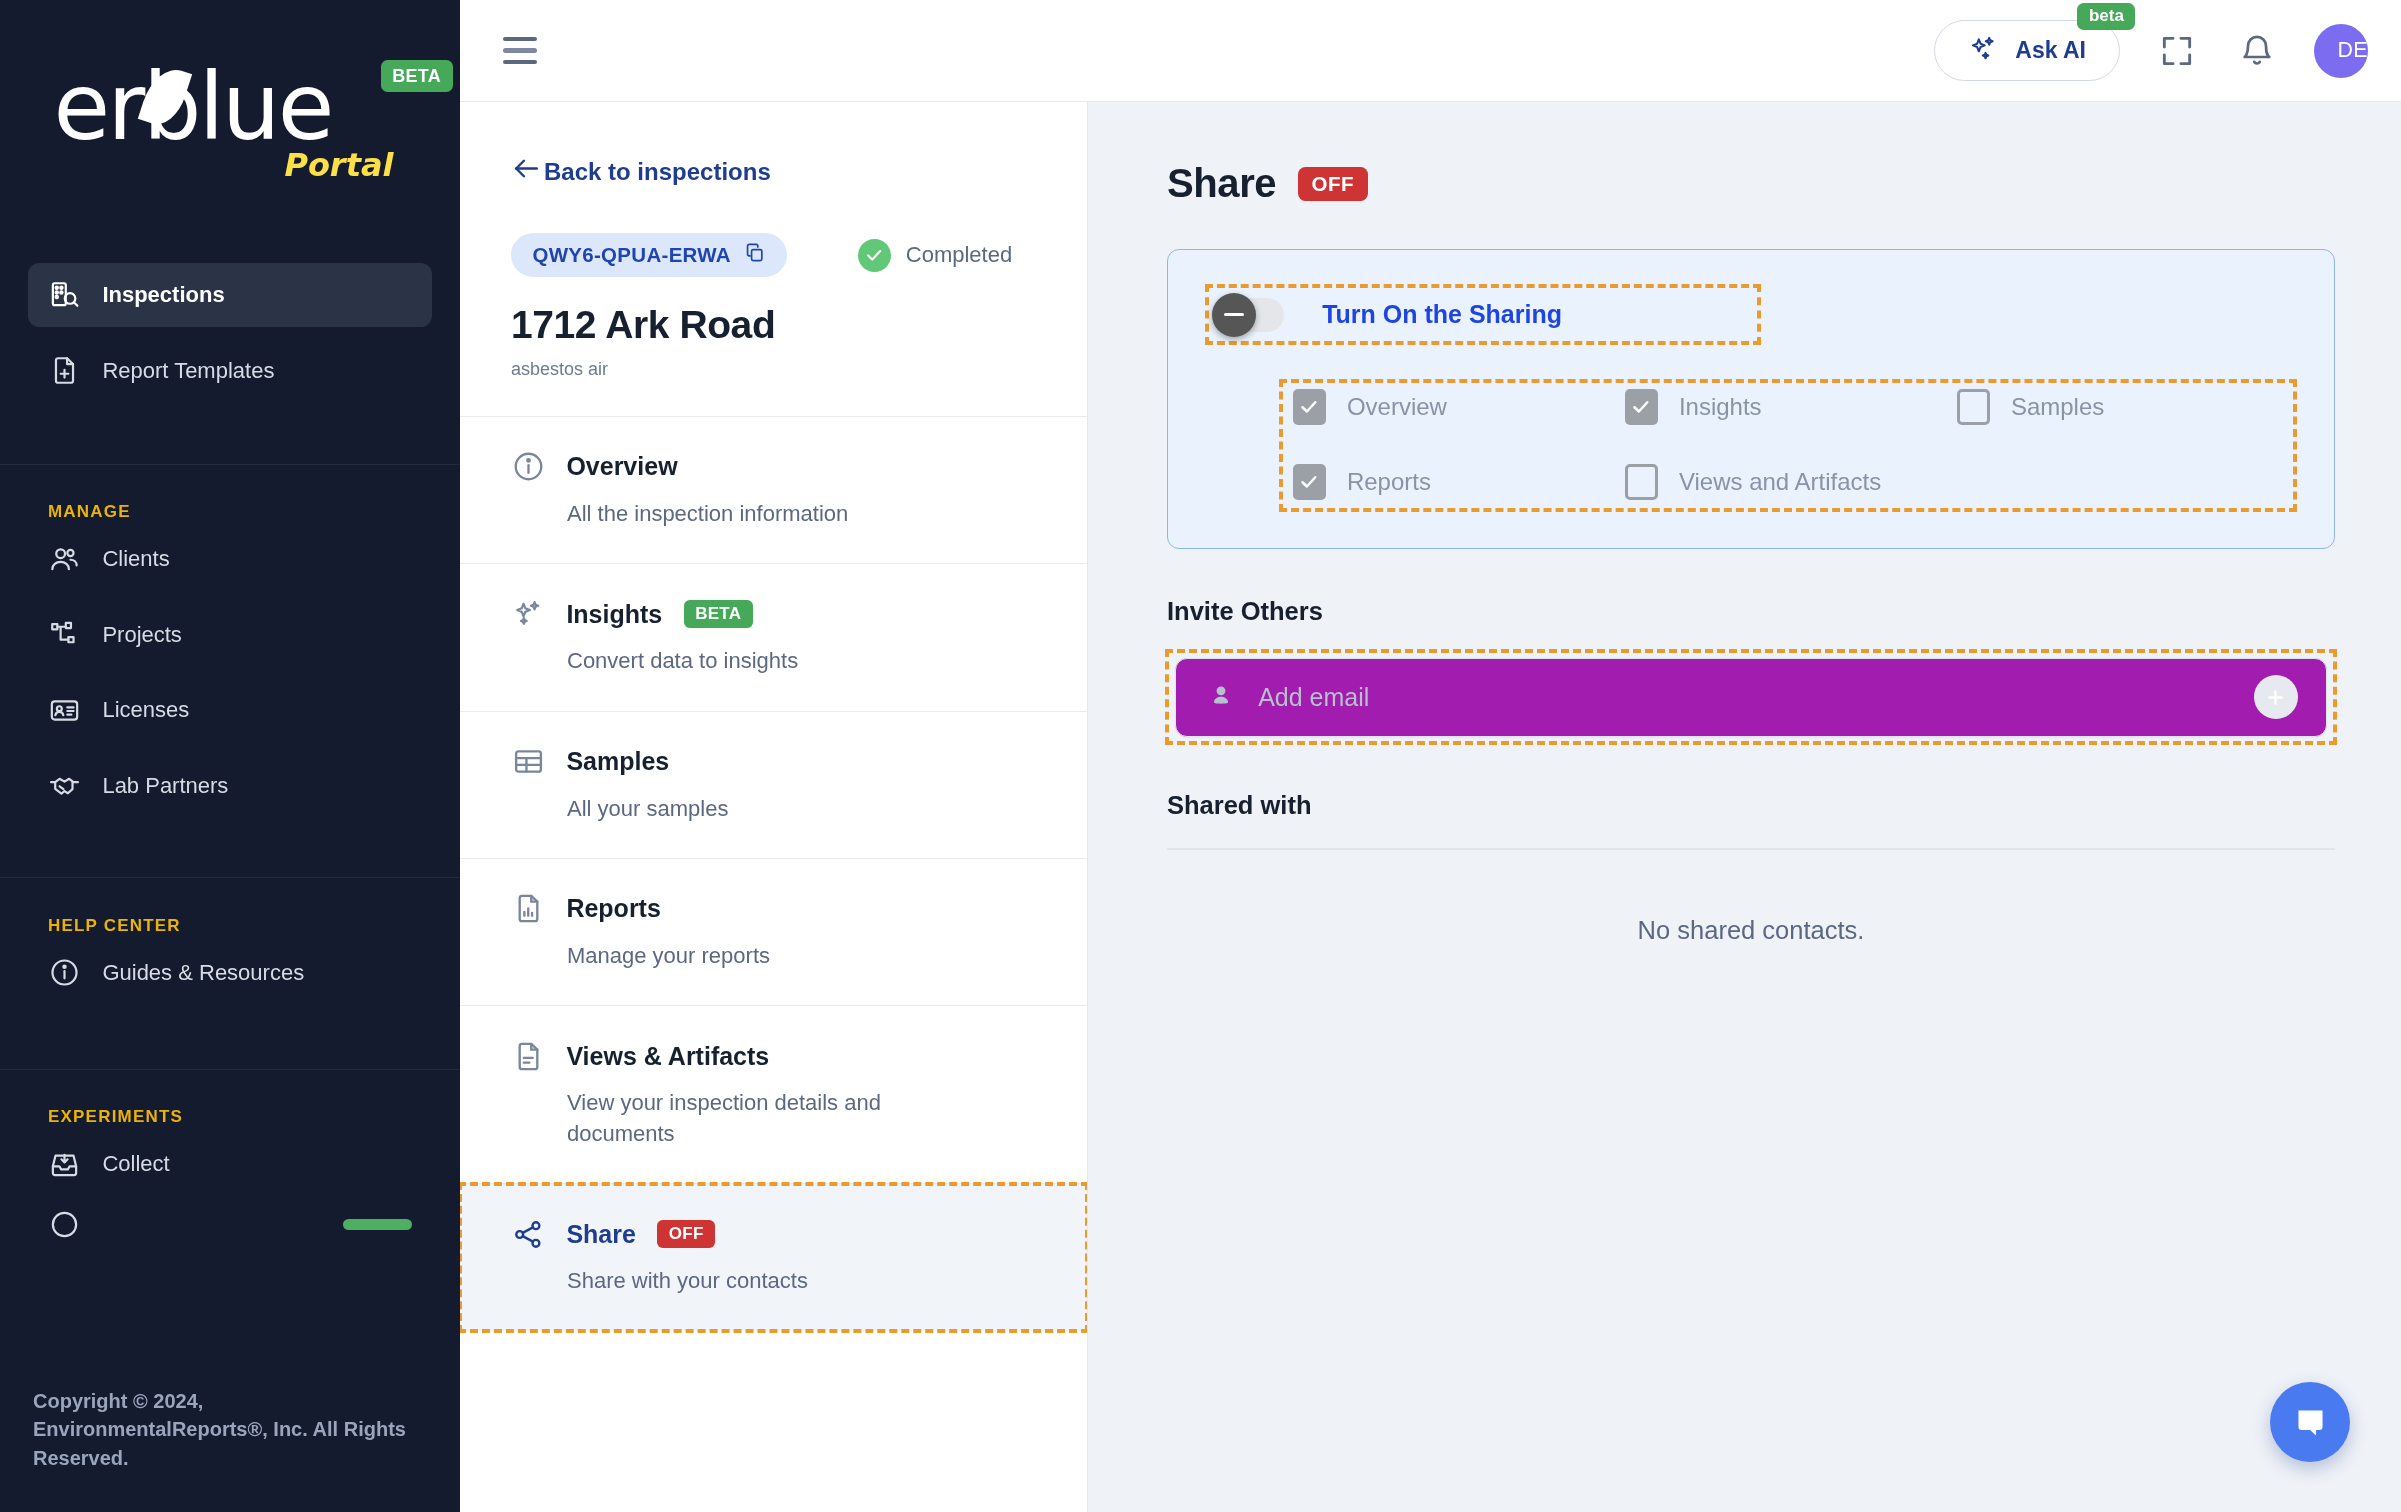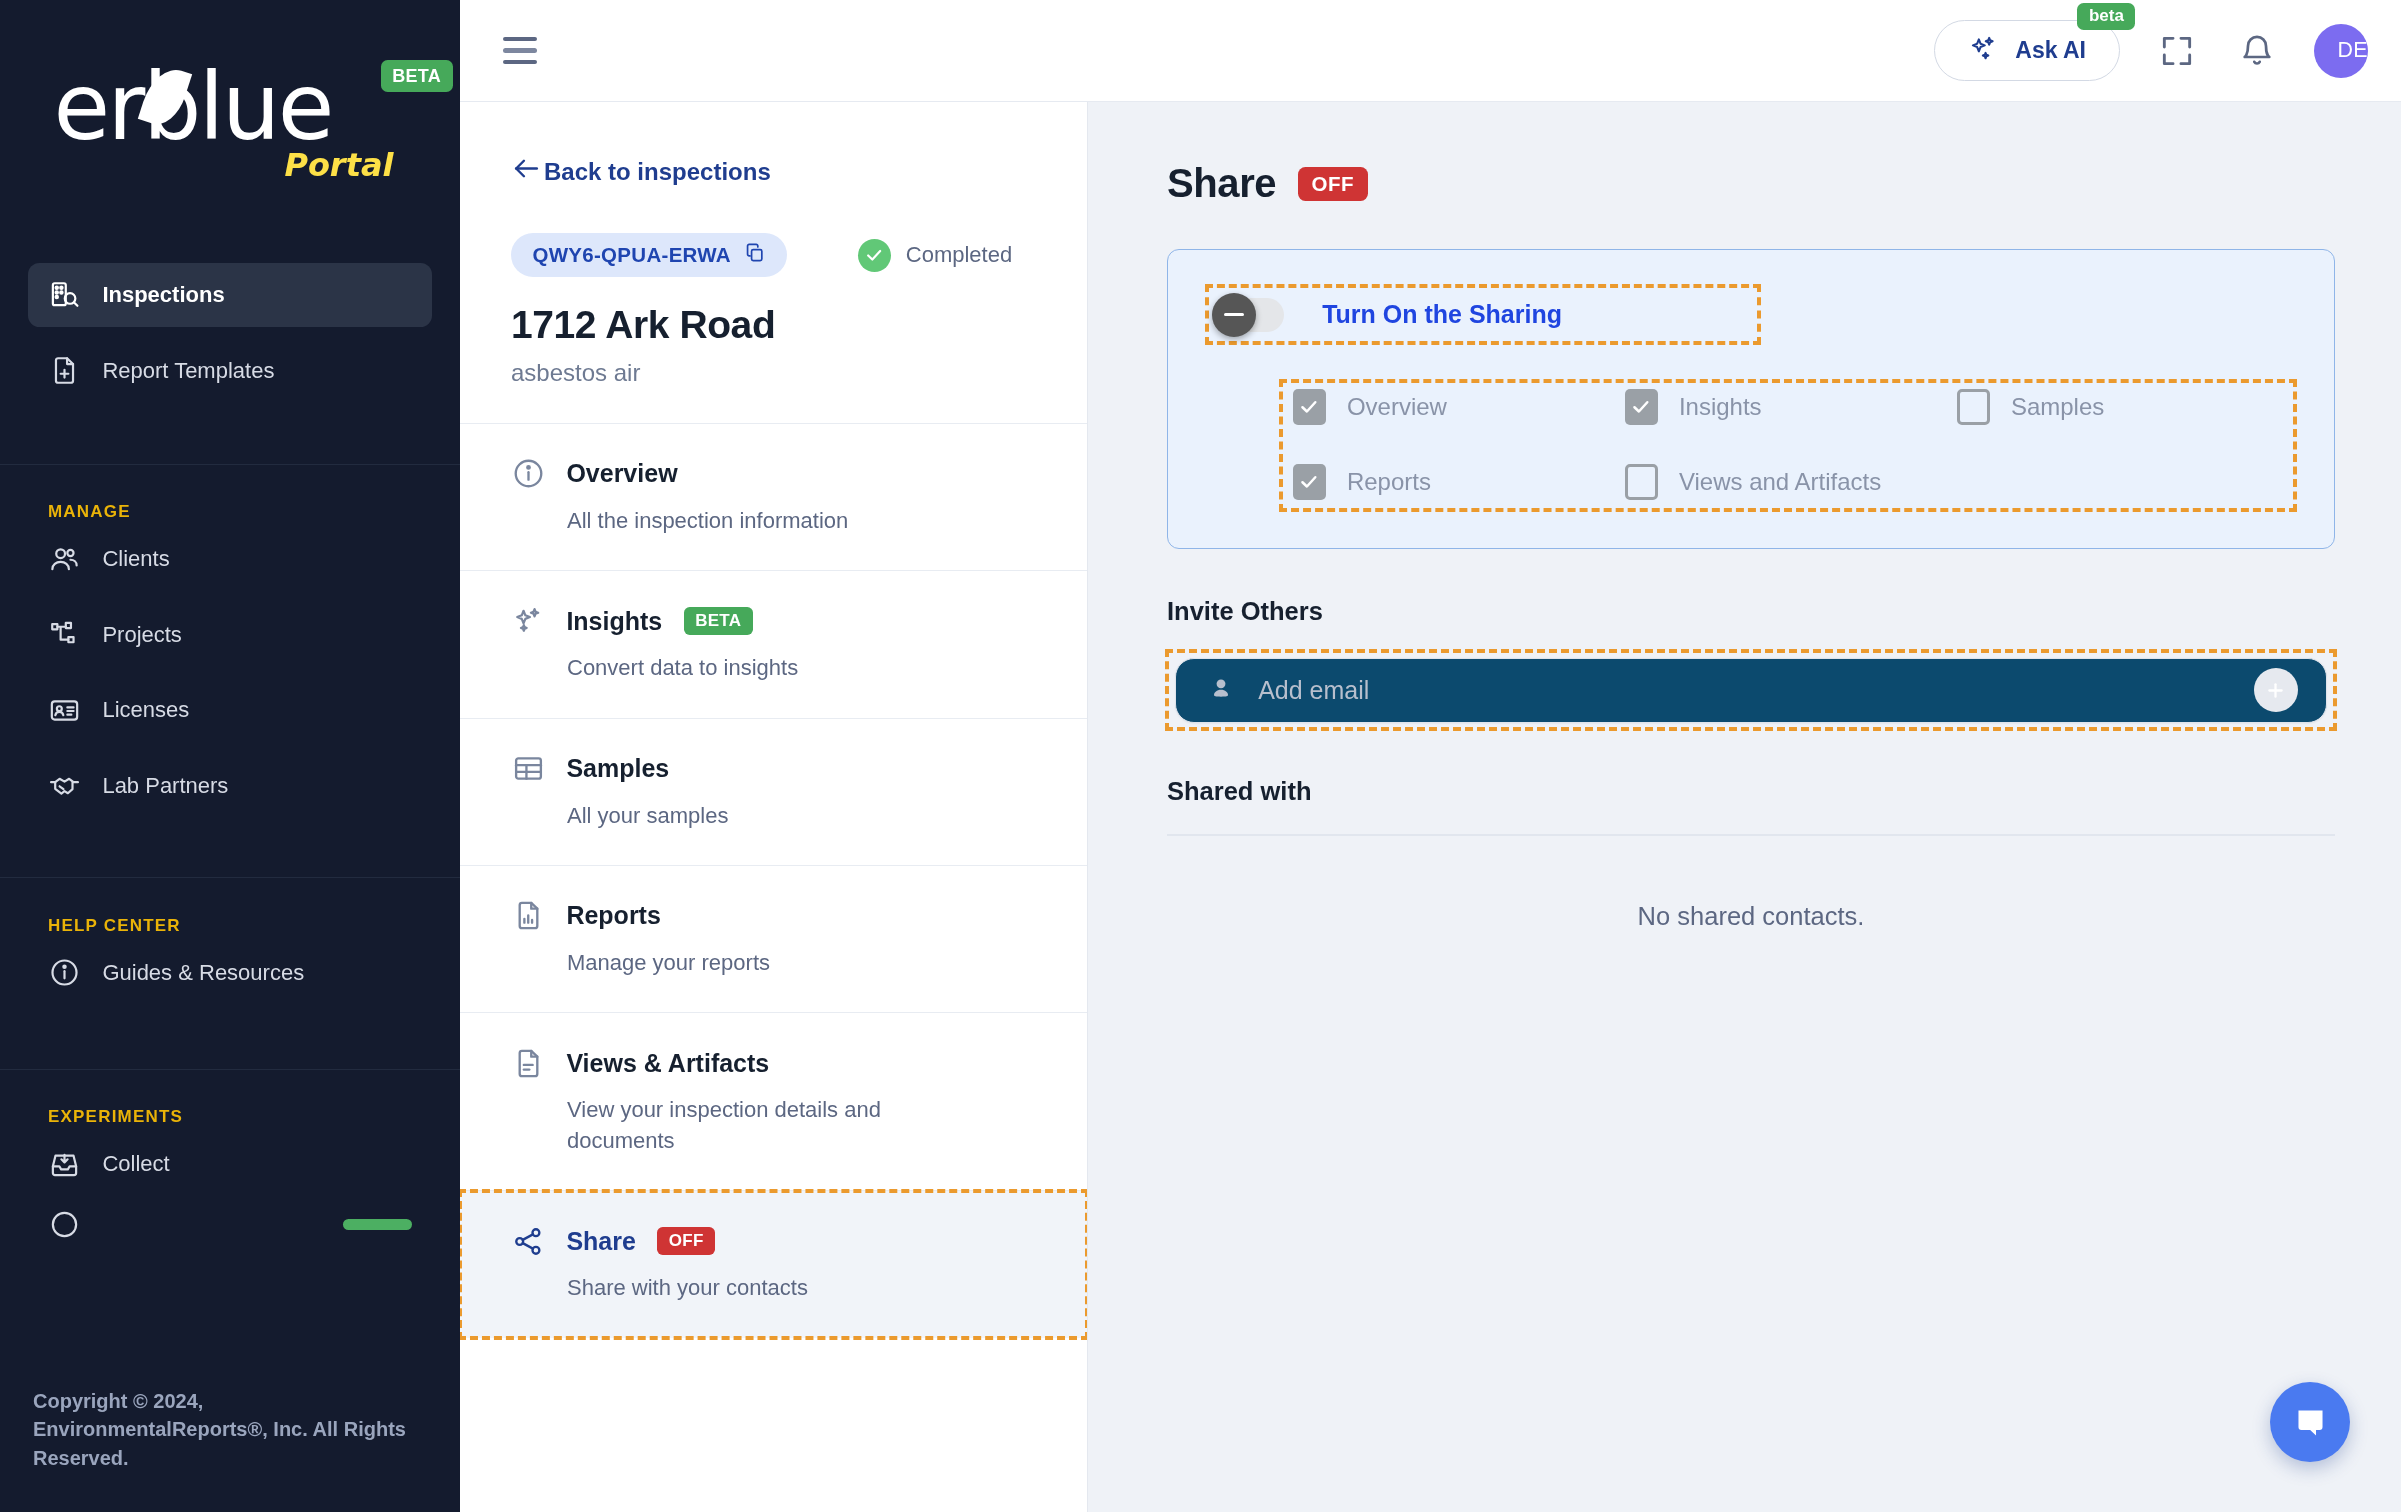--- a/index.html
+++ b/index.html
@@ -128,21 +128,21 @@
     font-size: 20.5px; font-weight: 700; letter-spacing: 0.3px;
     padding: 9px 21.4px; border-radius: 25px; cursor: pointer;
   }
   .status { display: flex; align-items: center; gap: 15px; margin-left: 71px; }
   .status .check {
     width: 33px; height: 33px; border-radius: 50%; background: #61c877;
     display: flex; align-items: center; justify-content: center;
   }
   .status .txt { color: #5c6782; font-size: 22px; }
   .addr { font-size: 39px; font-weight: 700; color: #16202f; padding: 26px 0 0 51px; letter-spacing: -0.4px; }
-  .sub { font-size: 24px; color: #6e7a92; padding: 11.5px 0 36px 51px; }
+  .sub { font-size: 18px; color: #6e7a92; padding: 11.5px 0 36px 51px; }
 
   .plist { border-top: 0.8px solid #e8ecf2; }
   .pitem {
     padding: 33px 51px 34px 51px; border-bottom: 0.8px solid #e8ecf2;
     cursor: pointer; position: relative;
   }
   .pitem .head { display: flex; align-items: center; gap: 21.4px; }
   .pitem .head .ico { width: 34px; height: 34px; flex: 0 0 34px; display:flex; align-items:center; justify-content:center; }
   .pitem .title { font-size: 25px; font-weight: 700; color: #16202f; }
   .pitem .desc { font-size: 22px; color: #5c6782; margin: 15px 0 0 56px; line-height: 1.38; max-width: 386px; }
@@ -193,22 +193,22 @@
     width: 33px; height: 36px; border-radius: 5px; flex: 0 0 33px;
     display: flex; align-items: center; justify-content: center;
   }
   .cbox.on { background: #9aa0a6; }
   .cbox.off { background: transparent; border: 3.3px solid #9aa0a6; }
   .cblabel { font-size: 24px; color: #8993a8; }
 
   .sec-h { font-size: 25.5px; font-weight: 700; color: #16202f; margin-top: 48px; }
   .email-wrap { margin-top: 25px; padding: 6.6px 8.2px; }
   .email-input {
-    height: 65px; background: #0c4a6e; border: 1.3px solid #dfe4ec;
-    border-radius: 19px; display: flex; align-items: center;
+    height: 79px; background: #a21caf; border: 1.3px solid #dfe4ec;
+    border-radius: 12px; display: flex; align-items: center;
     padding: 0 28px 0 31px; box-shadow: 0 0.8px 1.6px rgba(20,30,60,.05);
   }
   .email-input .ph { color: #b8bfcd; font-size: 25px; margin-left: 23px; flex: 1 1 auto; }
   .plus-btn {
     width: 44px; height: 44px; border-radius: 50%; background: #e6e9ef;
     display: flex; align-items: center; justify-content: center; cursor: pointer; flex: 0 0 44px;
   }
   .plus-btn svg { width: 23px; height: 23px; }
   .hr { height: 1.6px; background: #e1e6ee; margin-top: 28px; }
   .empty { text-align: center; color: #5c6782; font-size: 25.5px; margin-top: 66px; }

